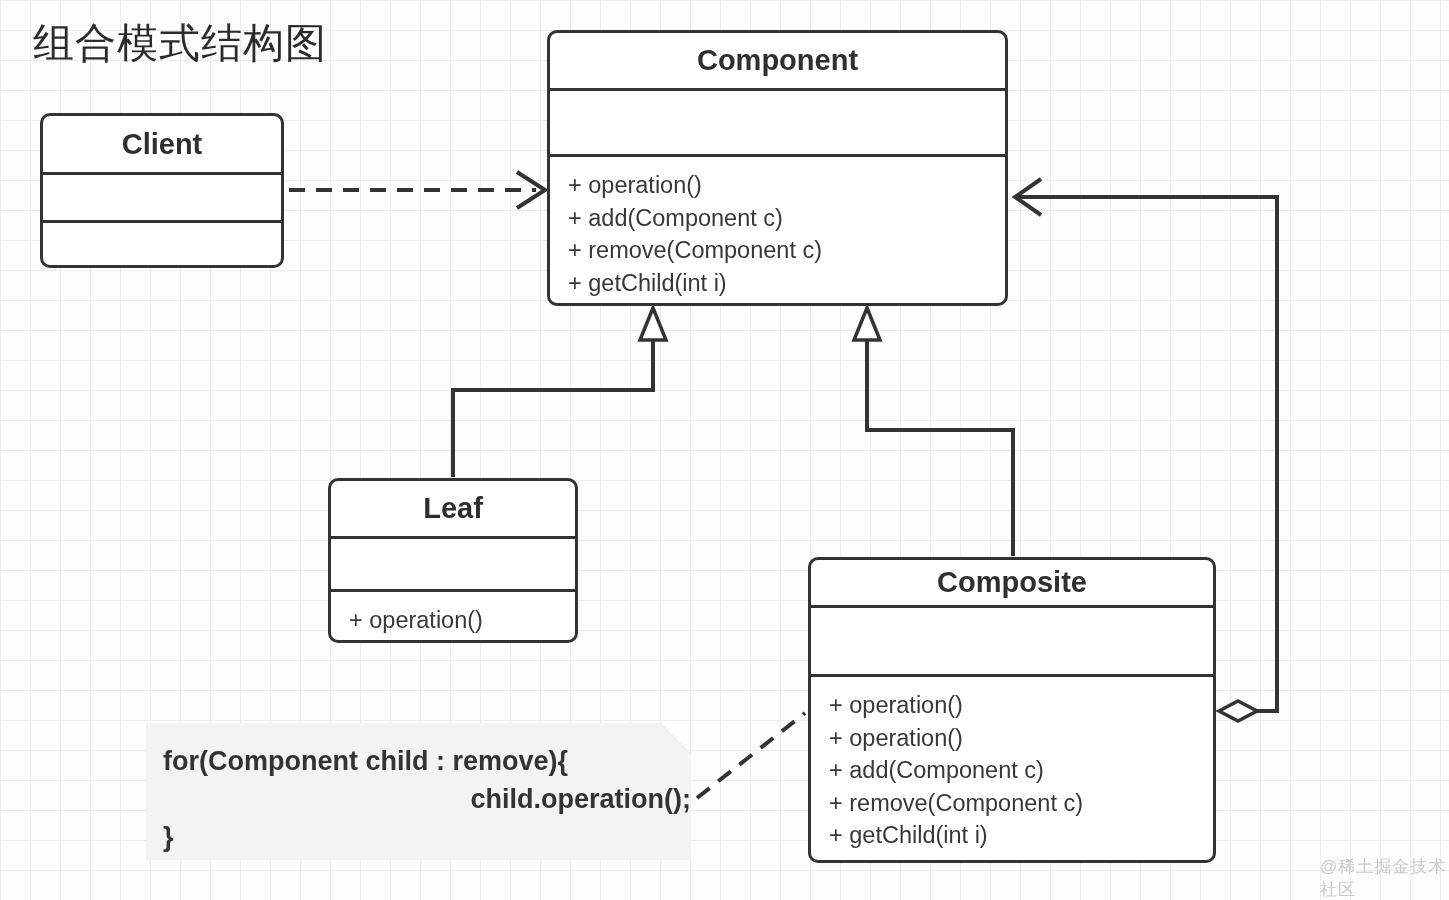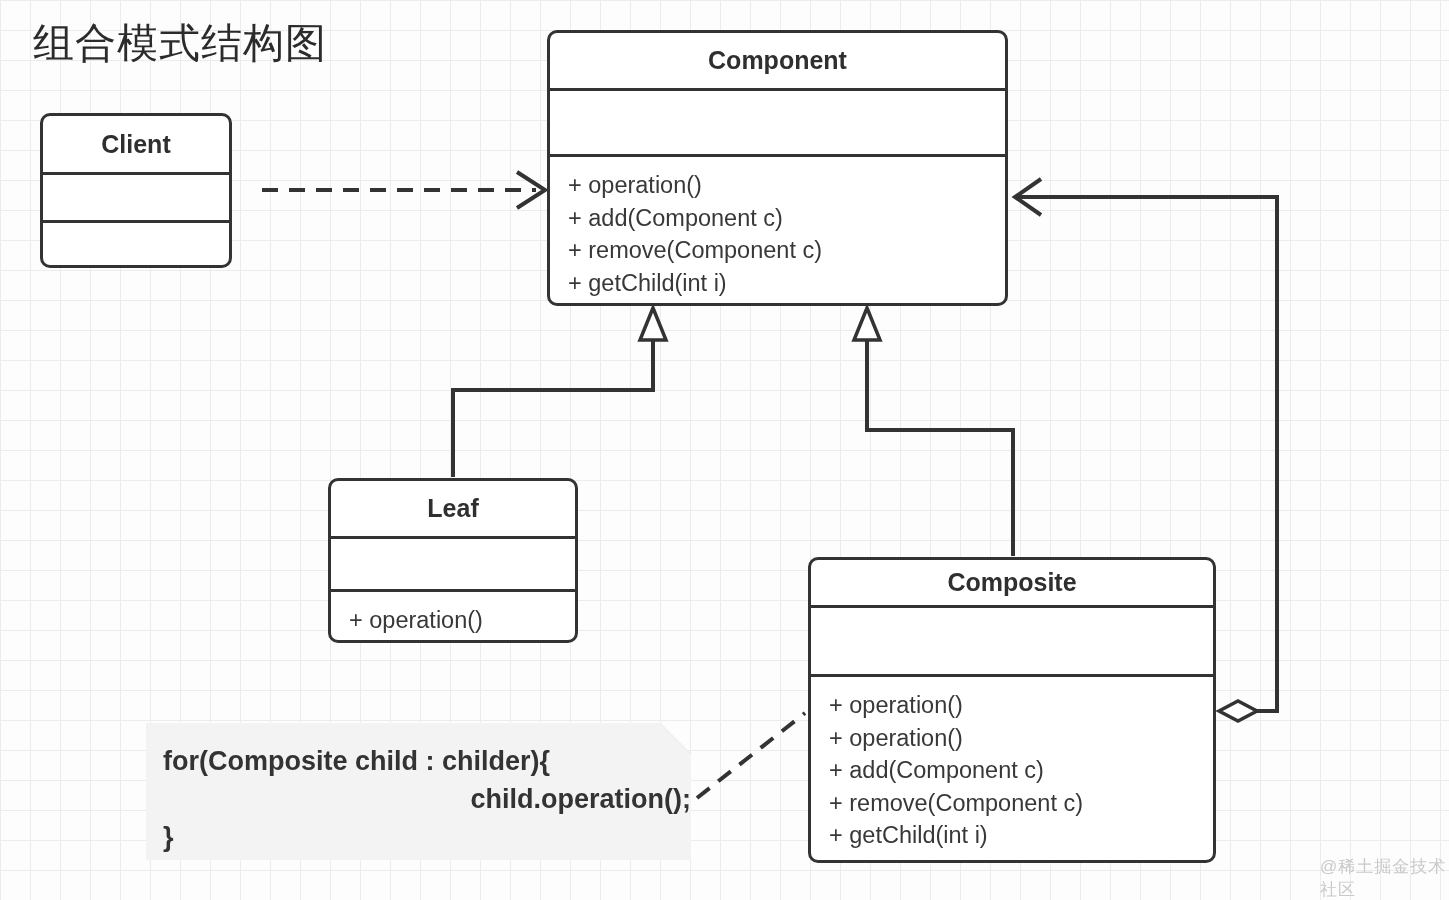--- a/index.html
+++ b/index.html
@@ -19,31 +19,31 @@
   }
   .overlay{position:absolute;left:0;top:0;}
   .uml-class{
     position:absolute;box-sizing:border-box;background:#fff;
     border:3.5px solid #333;border-radius:10px;
     display:flex;flex-direction:column;
   }
   .uml-class .sec{box-sizing:border-box;}
   .uml-title{
     display:flex;align-items:center;justify-content:center;
-    font-weight:bold;font-size:25px;color:#2f2f2f;
+    font-weight:bold;font-size:29px;color:#2f2f2f;
   }
   .sep{border-top:3px solid #333;}
   .uml-methods{
     font-size:23.5px;line-height:32.5px;color:#383838;
     padding:12px 20px 0 18px;white-space:nowrap;overflow:hidden;
   }
   #box-component{left:547px;top:30px;width:461px;height:276px;}
   #box-component .uml-title{height:55px;}
   #box-component .uml-attrs{height:66px;}
-  #box-client{left:40px;top:113px;width:192px;height:155px;}
+  #box-client{left:40px;top:113px;width:244px;height:155px;}
   #box-client .uml-title{height:56px;}
   #box-client .mid{height:48px;}
   #box-client .bot{flex:1;}
   #box-leaf{left:328px;top:478px;width:250px;height:165px;}
   #box-leaf .uml-title{height:55px;}
   #box-leaf .uml-attrs{height:53px;}
   #box-composite{left:808px;top:557px;width:408px;height:306px;}
   #box-composite .uml-title{height:45px;}
   #box-composite .uml-attrs{height:69px;}
   .note{
@@ -115,20 +115,20 @@
     <div class="sec sep uml-methods">
       <div>+ operation()</div>
       <div>+ operation()</div>
       <div>+ add(Component c)</div>
       <div>+ remove(Component c)</div>
       <div>+ getChild(int i)</div>
     </div>
   </div>
 
   <div class="note">
-    <div>for(Composite child : childer){</div>
+    <div>for(Component child : remove){</div>
     <div class="indent">child.operation();</div>
     <div>}</div>
   </div>
 
   <div class="watermark">@稀土掘金技术社区</div>
 
 </div>
 
 </body></html>

